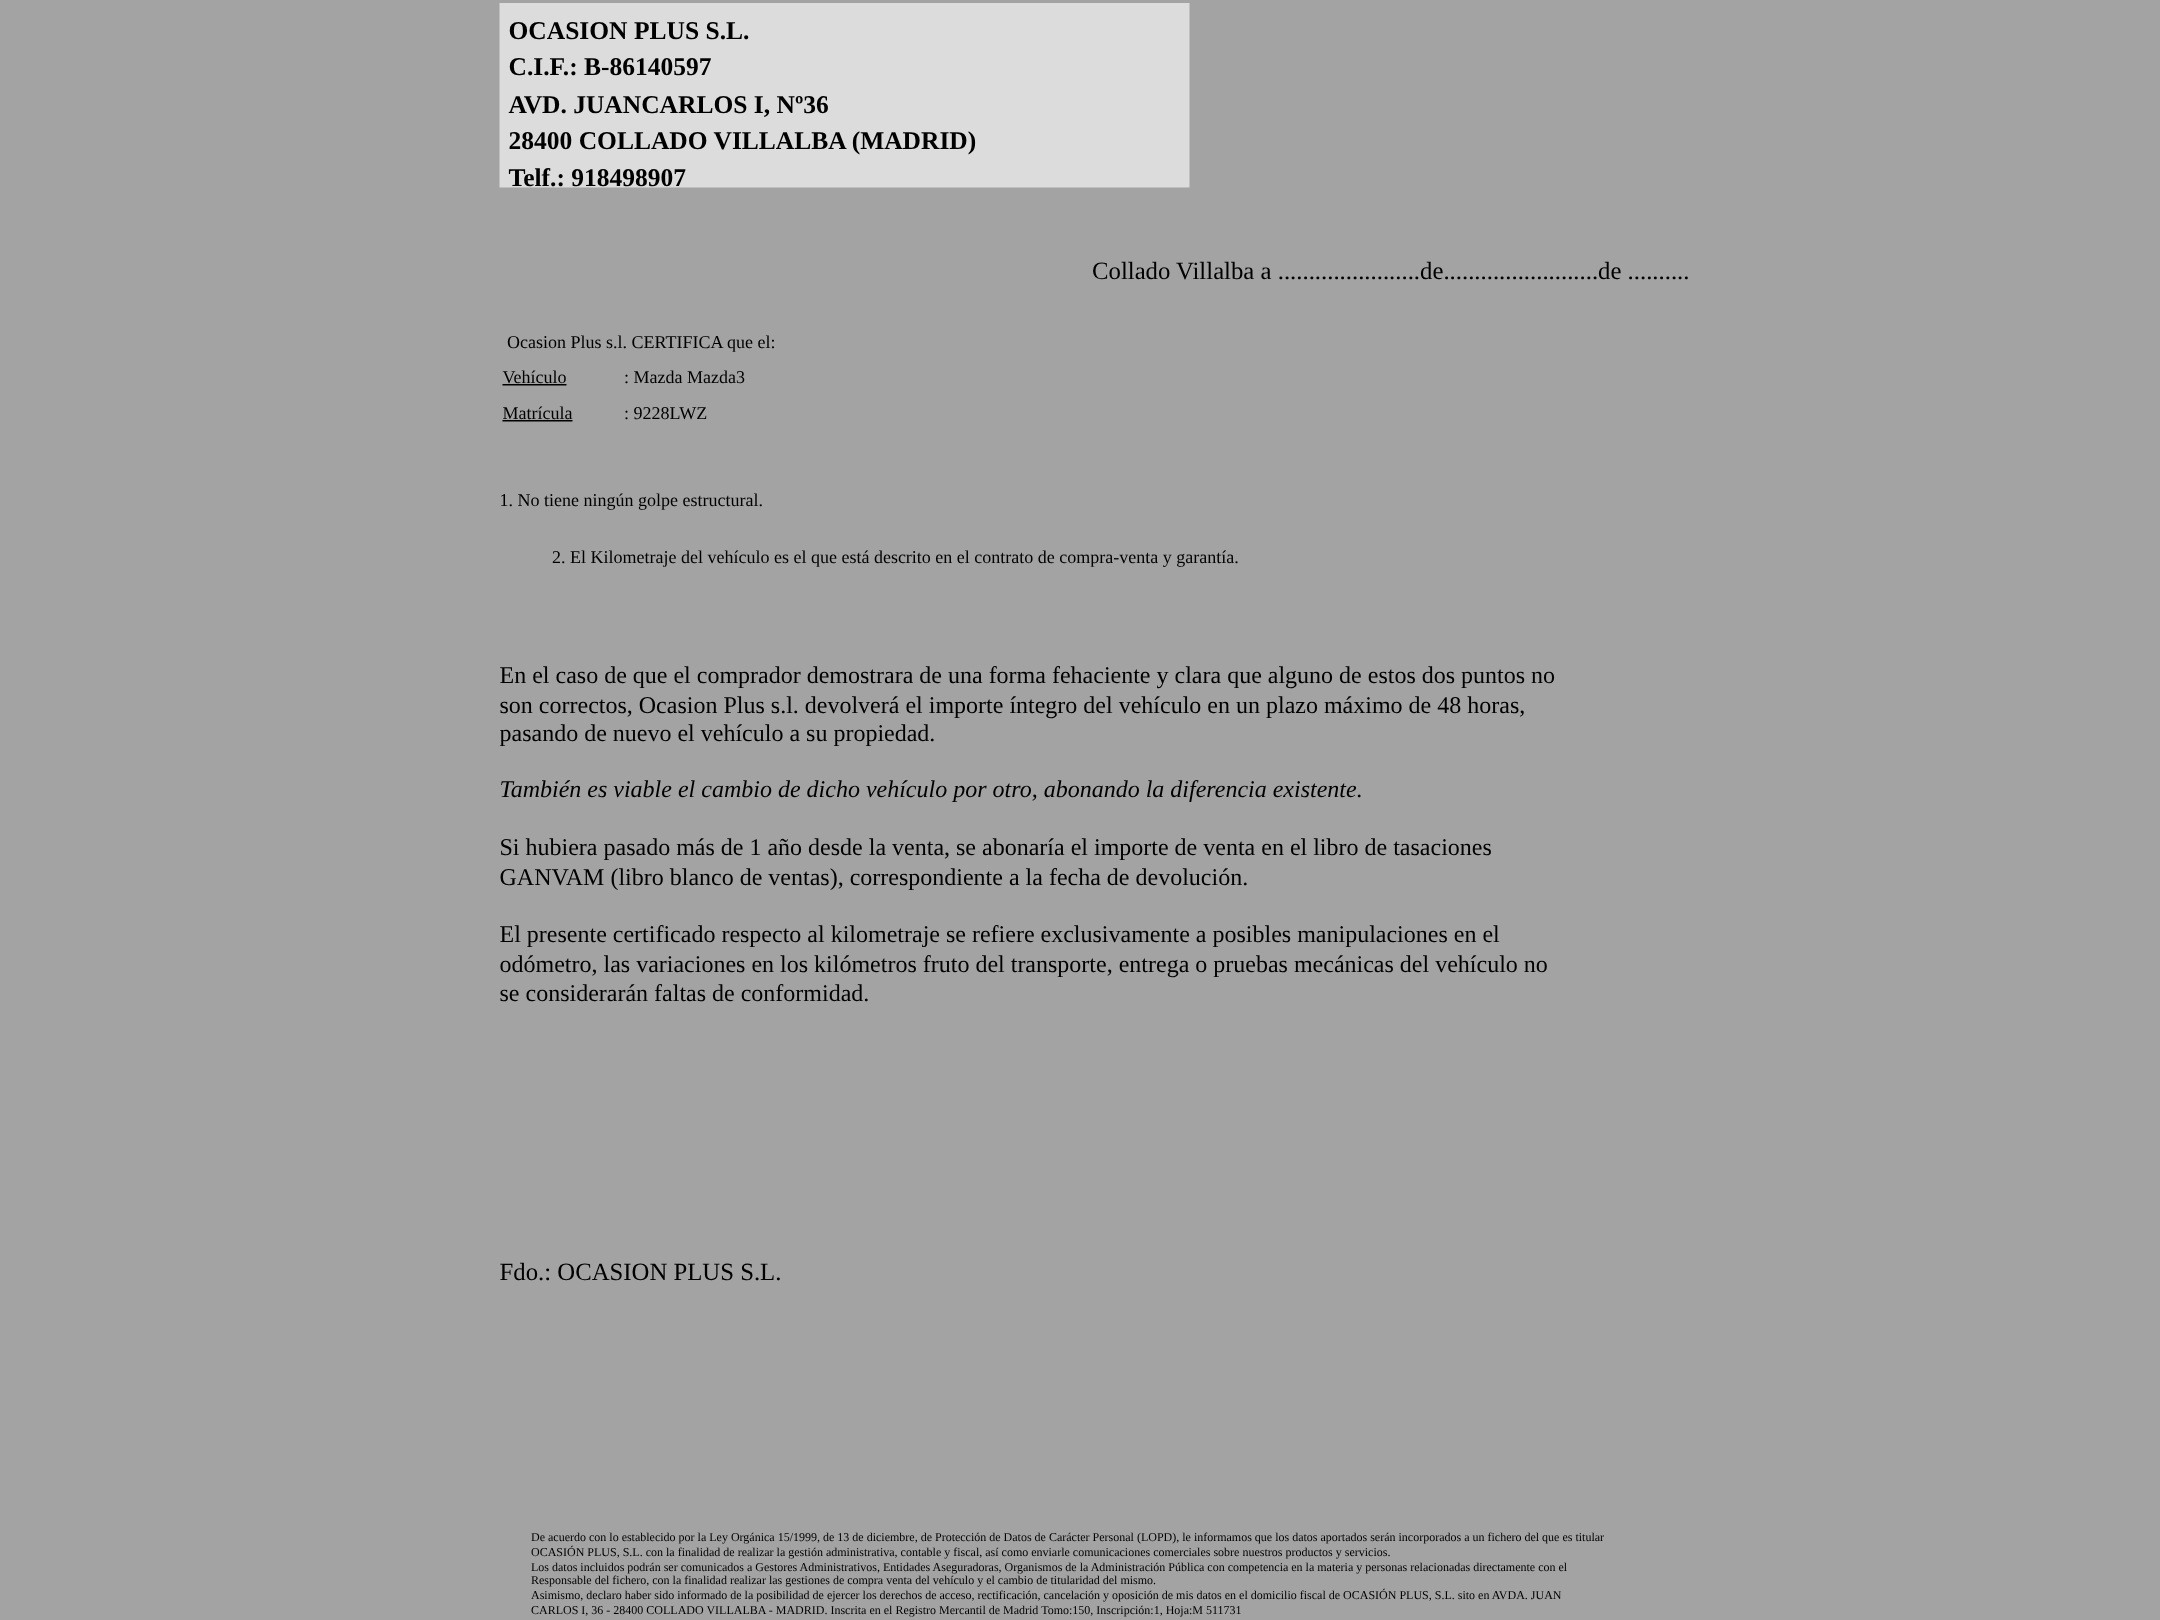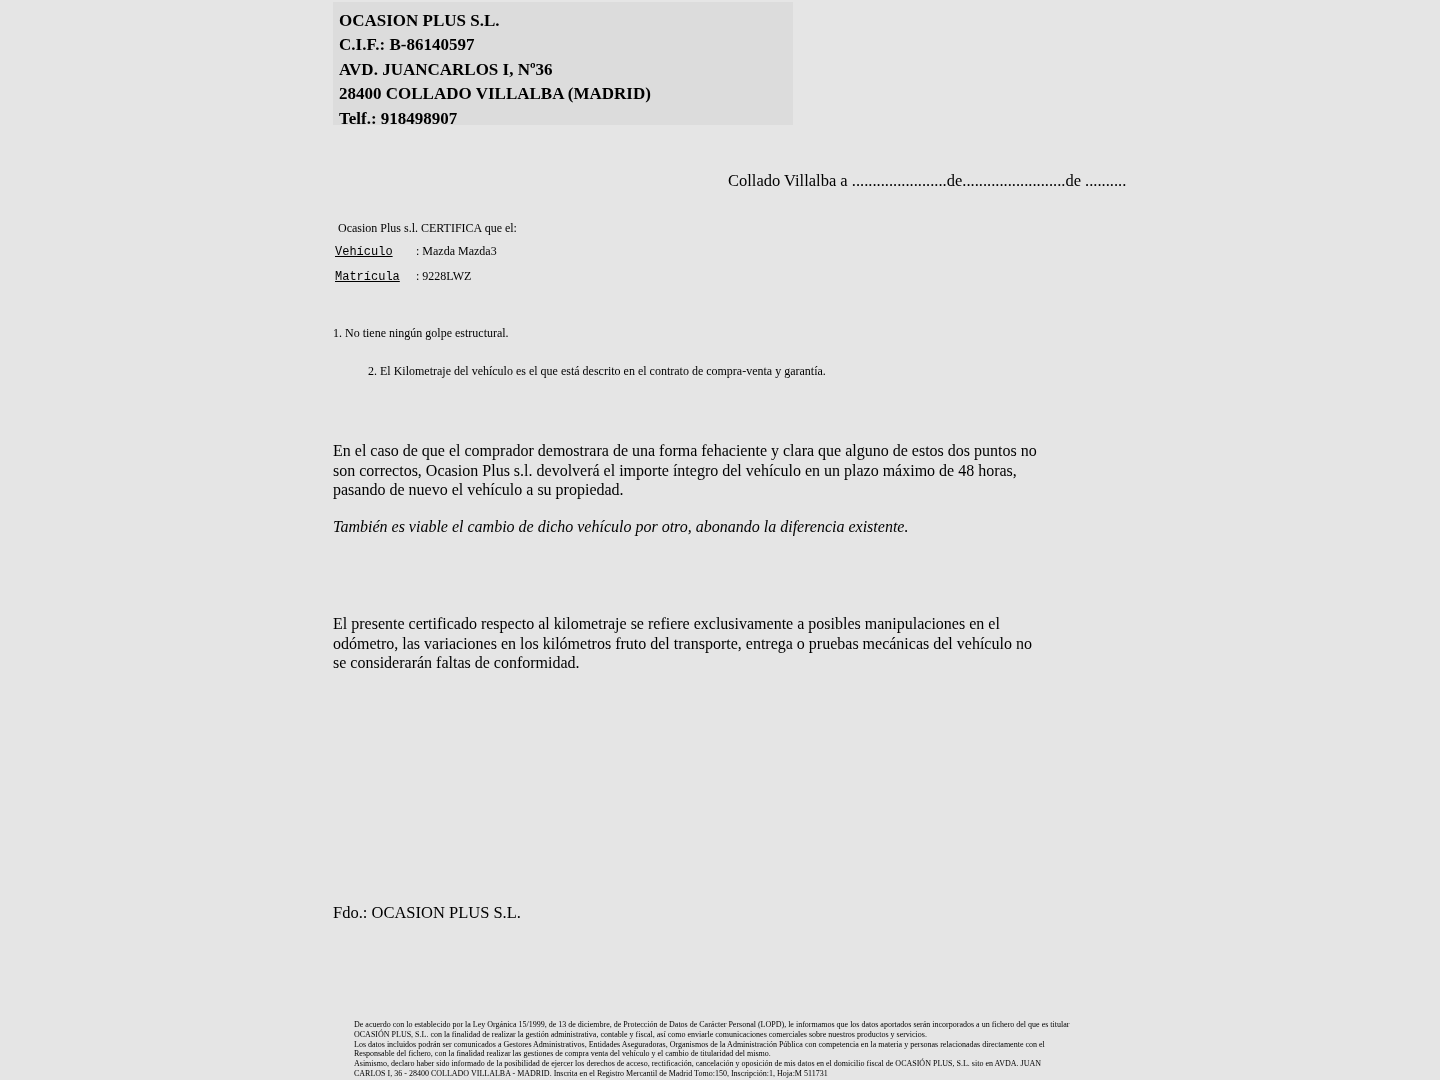--- a/index.html
+++ b/index.html
@@ -7,21 +7,21 @@
     padding: 0;
     background: #ffffff;
     width: 1440px;
     height: 1080px;
     overflow: hidden;
   }
   .page {
     position: relative;
     width: 1440px;
     height: 1080px;
-    background: #e5e5e5;
+    background: #a3a3a3;
     font-family: "Liberation Serif", "DejaVu Serif", serif;
     color: #000000;
   }
   .header-box {
     position: absolute;
     left: 333px;
     top: 2px;
     width: 460px;
     height: 123px;
     box-sizing: border-box;
@@ -45,21 +45,20 @@
     left: 335px;
     top: 217px;
     font-size: 12px;
     line-height: 23.4px;
   }
   .cert-intro { padding-left: 3px; }
   .cert-label {
     display: inline-block;
     width: 81px;
     text-decoration: underline;
-    font-family: Liberation Mono, monospace;
   }
   .point {
     position: absolute;
     left: 333px;
     font-size: 12px;
     white-space: nowrap;
   }
   .p1 { top: 326px; }
   .p2 { top: 364px; margin-left: 35px; }
   .para {
@@ -70,21 +69,21 @@
     line-height: 19.6px;
     white-space: pre-line;
   }
   .para1 { top: 441px; }
   .para2 { top: 517px; font-style: italic; }
   .para3 { top: 556px; }
   .para4 { top: 614px; }
   .signature {
     position: absolute;
     left: 333px;
-    top: 903px;
+    top: 838px;
     font-size: 16.5px;
   }
   .footer {
     position: absolute;
     left: 330px;
     top: 1020px;
     width: 790px;
     font-size: 8px;
     line-height: 9.8px;
     white-space: pre-line;
@@ -113,20 +112,22 @@
   <div class="point p1">1. No tiene ningún golpe estructural.</div>
 
   <div class="point p2">2. El Kilometraje del vehículo es el que está descrito en el contrato de compra-venta y garantía.</div>
 
   <div class="para para1">En el caso de que el comprador demostrara de una forma fehaciente y clara que alguno de estos dos puntos no
 son correctos, Ocasion Plus s.l. devolverá el importe íntegro del vehículo en un plazo máximo de 48 horas,
 pasando de nuevo el vehículo a su propiedad.</div>
 
   <div class="para para2">También es viable el cambio de dicho vehículo por otro, abonando la diferencia existente.</div>
 
+  <div class="para para3">Si hubiera pasado más de 1 año desde la venta, se abonaría el importe de venta en el libro de tasaciones
+GANVAM (libro blanco de ventas), correspondiente a la fecha de devolución.</div>
 
   <div class="para para4">El presente certificado respecto al kilometraje se refiere exclusivamente a posibles manipulaciones en el
 odómetro, las variaciones en los kilómetros fruto del transporte, entrega o pruebas mecánicas del vehículo no
 se considerarán faltas de conformidad.</div>
 
   <div class="signature">Fdo.: OCASION PLUS S.L.</div>
 
   <div class="footer">De acuerdo con lo establecido por la Ley Orgánica 15/1999, de 13 de diciembre, de Protección de Datos de Carácter Personal (LOPD), le informamos que los datos aportados serán incorporados a un fichero del que es titular
 OCASIÓN PLUS, S.L. con la finalidad de realizar la gestión administrativa, contable y fiscal, así como enviarle comunicaciones comerciales sobre nuestros productos y servicios.
 Los datos incluidos podrán ser comunicados a Gestores Administrativos, Entidades Aseguradoras, Organismos de la Administración Pública con competencia en la materia y personas relacionadas directamente con el

